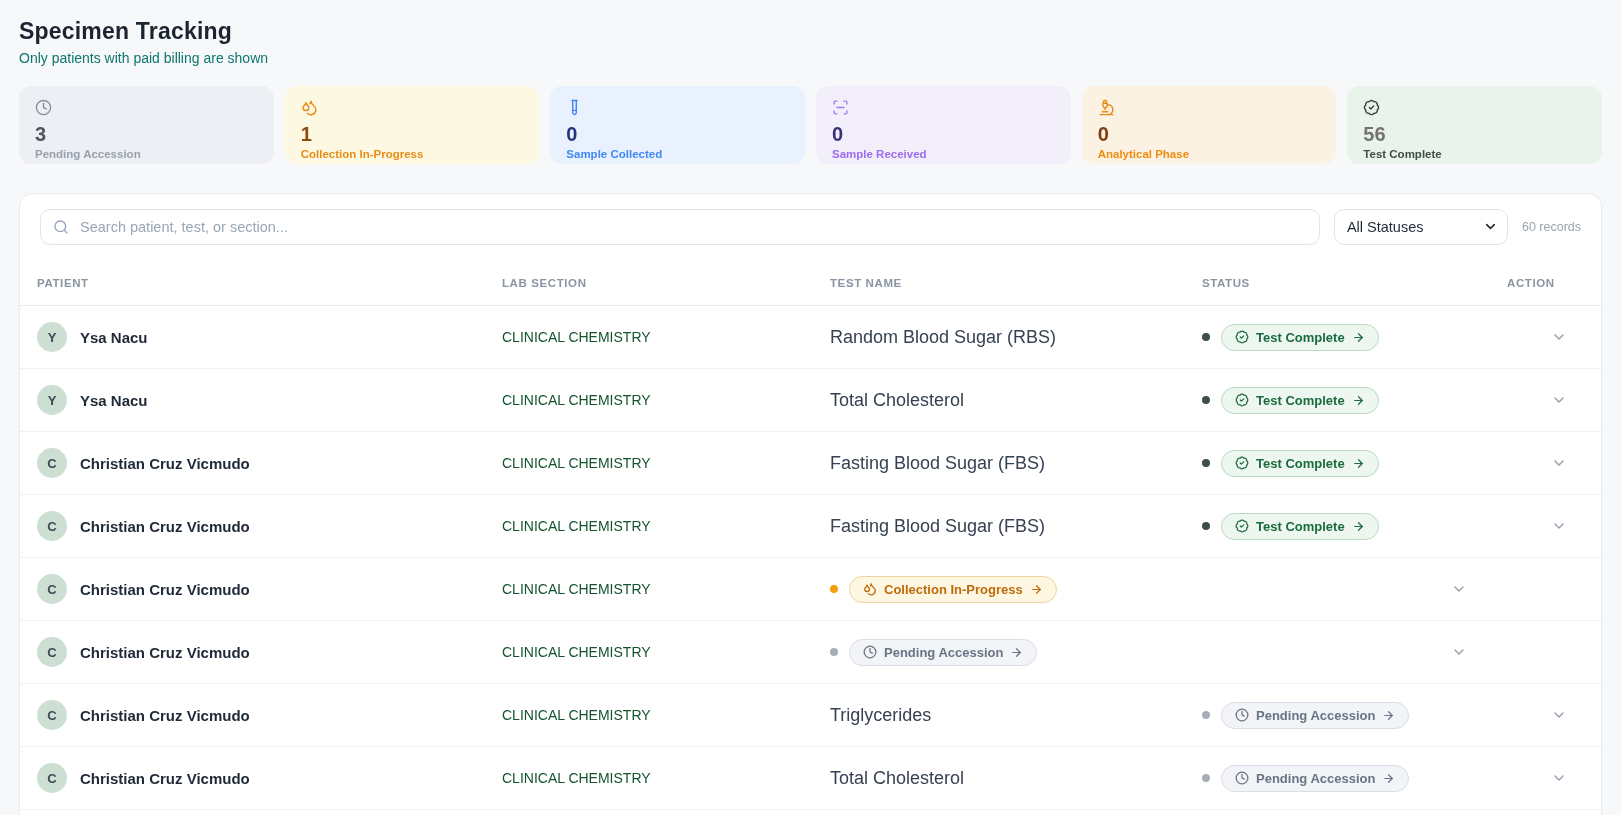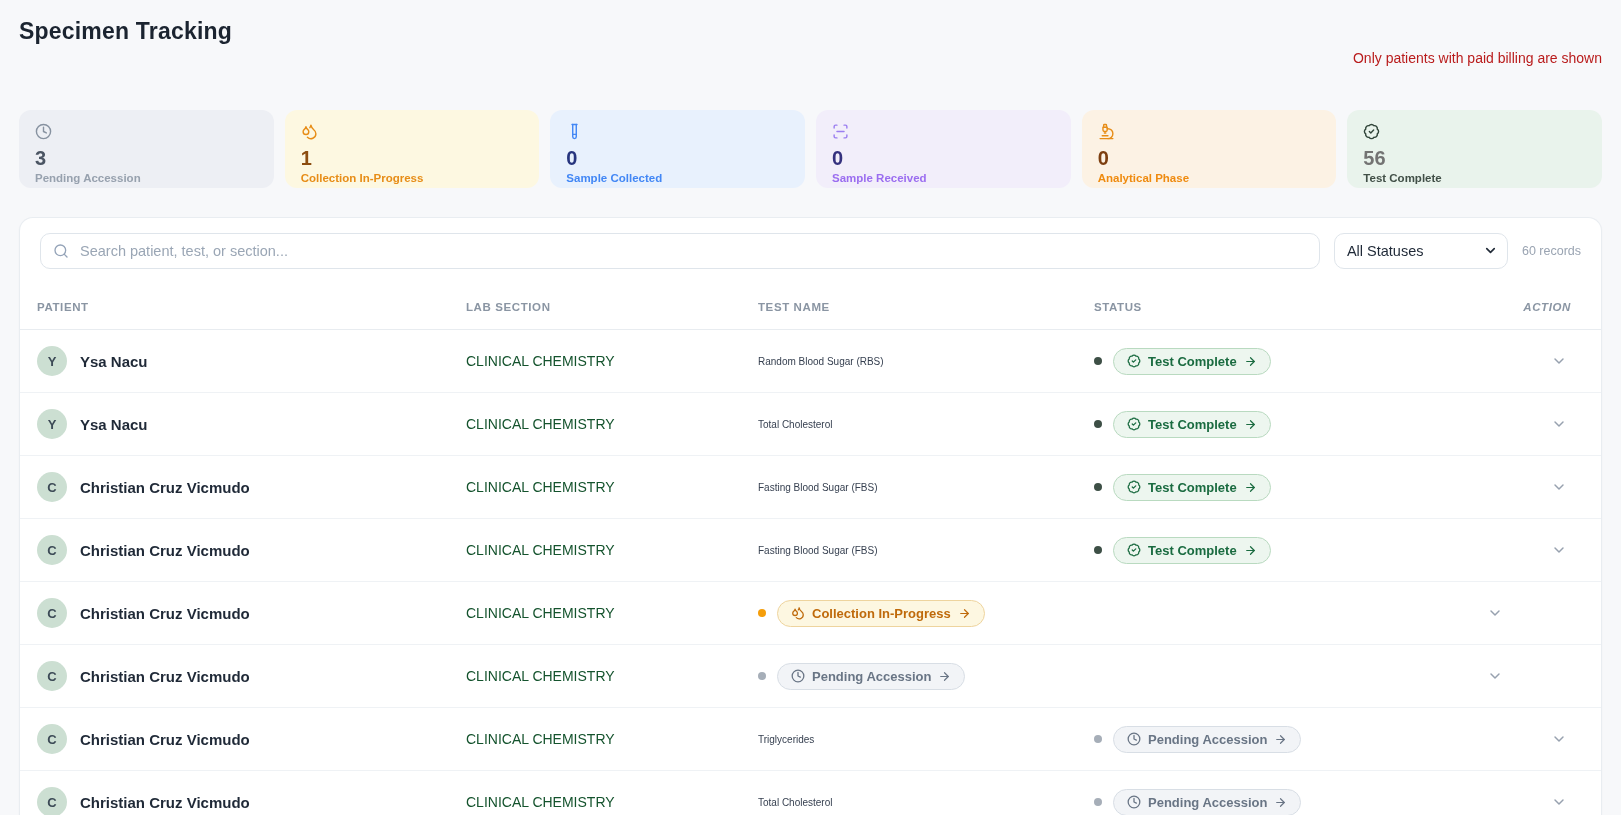--- a/index.html
+++ b/index.html
@@ -4,21 +4,21 @@
 <style>
   html,body{margin:0;padding:0;}
   body{
     width:1621px;height:815px;overflow:hidden;
     background:#f7f8fa;
     font-family:"Liberation Sans", sans-serif;
     color:#1f2937;
   }
   .page{padding:18px 19px 0;}
   h1.title{font-size:23px;font-weight:700;color:#1b2430;margin:0 0 5px;letter-spacing:.2px;}
-  p.subtitle{font-size:14px;color:#b91c1c;margin:0 0 44px;text-align:right;}
+  p.subtitle{font-size:14px;color:#0f766e;margin:0 0 20px;}
 
   
   .stats{display:grid;grid-template-columns:repeat(6,1fr);gap:11px;margin-bottom:29px;}
   .stat-card{border-radius:12px;padding:13px 16px 12px;height:78px;box-sizing:border-box;}
   .stat-icon{display:inline-block;width:17px;height:17px;}
   .stat-icon svg{width:17px;height:17px;display:block;}
   .stat-count{font-size:20px;font-weight:800;line-height:1.15;margin-top:3px;}
   .stat-label{font-size:11.5px;font-weight:700;margin-top:2px;}
 
   
@@ -45,34 +45,34 @@
     appearance:none;-webkit-appearance:none;
     width:174px;height:36px;border:1px solid #dfe5eb;border-radius:10px;
     background:#fff;font-size:14.5px;color:#1f2937;padding:0 30px 0 12px;
     font-family:"Liberation Sans", sans-serif;
   }
   .selectwrap .sel-chevron{position:absolute;right:10px;top:10px;pointer-events:none;color:#222b38;}
   .selectwrap .sel-chevron svg{width:15px;height:15px;}
   .records{font-size:12.5px;color:#9aa4b2;white-space:nowrap;flex:none;}
 
   
-  .grid-cols{display:grid;grid-template-columns:429px 292px 336px 1fr 64px;align-items:center;}
+  .grid-cols{display:grid;grid-template-columns:429px 292px 336px 1fr 64px;align-items:center;gap:36px;}
   .thead{padding:0 30px 0 17px;height:45px;border-bottom:1px solid #e8ecf0;}
   .th{font-size:11.5px;font-weight:700;letter-spacing:.6px;color:#8a95a3;text-transform:uppercase;}
-  .th.right{text-align:right;font-style:italic;}
+  .th.right{text-align:left;}
   .trow{padding:0 30px 0 17px;height:63px;border-bottom:1px solid #eff2f5;box-sizing:border-box;}
   .cell-patient{display:flex;align-items:center;gap:13px;}
   .avatar{
     width:30px;height:30px;border-radius:50%;background:#ccdfd2;color:#3c4a56;
     display:flex;align-items:center;justify-content:center;
     font-size:13px;font-weight:700;flex:none;
   }
   .pname{font-size:15px;font-weight:700;color:#1f2937;}
   .section{font-size:14px;color:#14532d;}
-  .test{font-size:10px;color:#374151;}
+  .test{font-size:18px;color:#374151;}
   .cell-status{display:flex;align-items:center;gap:11px;}
   .dot{width:8px;height:8px;border-radius:50%;flex:none;}
   .badge{
     display:inline-flex;align-items:center;gap:7px;
     border:1px solid;border-radius:999px;padding:5px 13px;
     font-size:13px;font-weight:700;background:#fff;cursor:pointer;
     font-family:"Liberation Sans", sans-serif;
   }
   .badge svg{width:14px;height:14px;flex:none;}
   .badge .arrow svg{width:13px;height:13px;}

